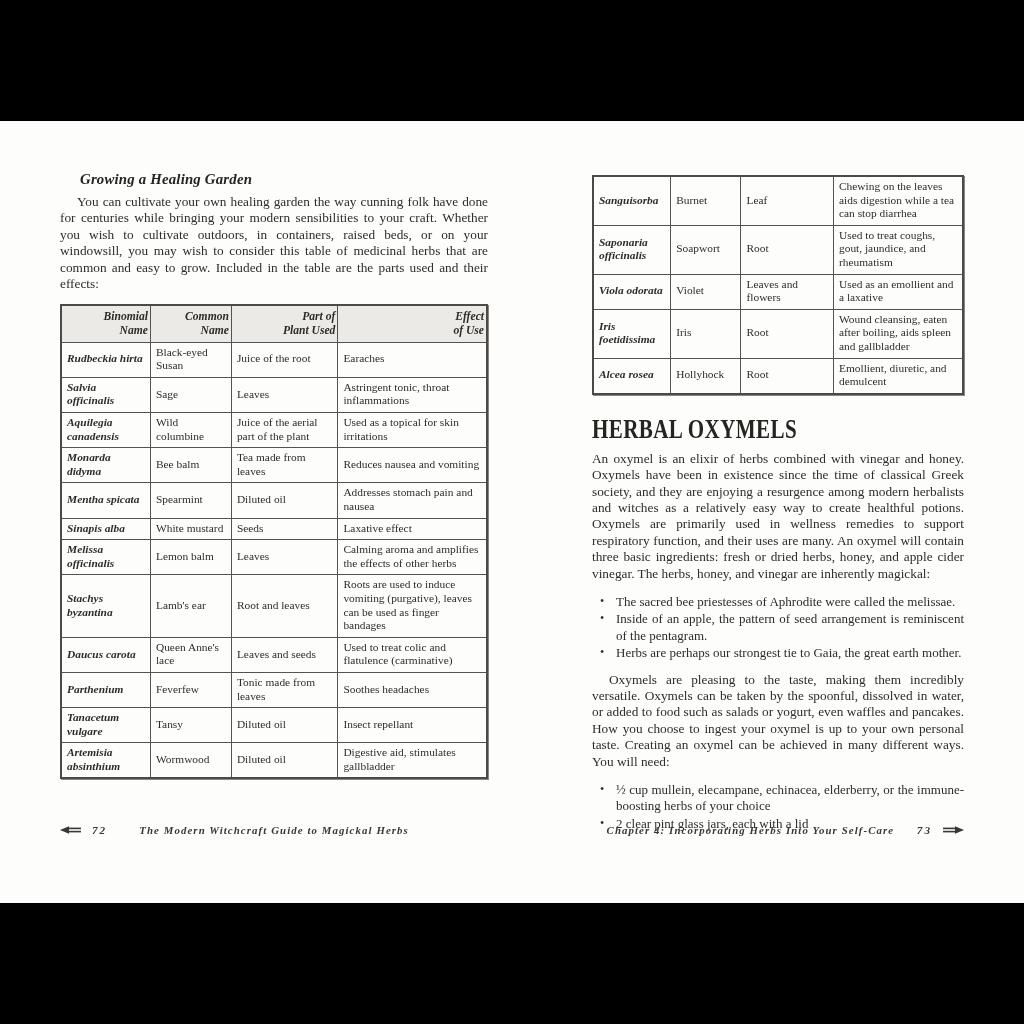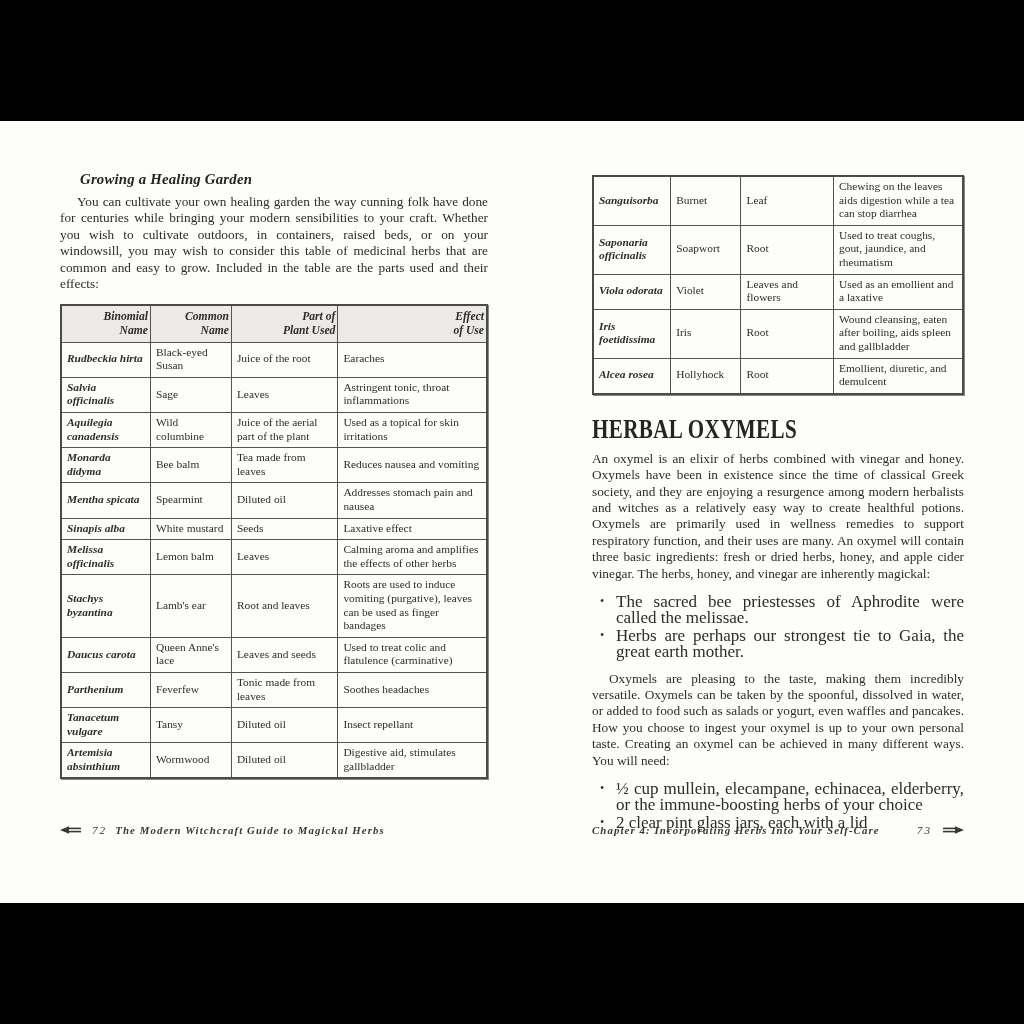--- a/index.html
+++ b/index.html
@@ -45,37 +45,37 @@
   .tbl-left{margin-top:12px;}
 
   .oxymel-heading{
     margin:20px 0 8px 0;font-weight:bold;color:#26241f;
     font-size:27px;line-height:28px;letter-spacing:.5px;
   }
   .oxymel-heading .squeeze{display:inline-block;transform:scaleX(.78);transform-origin:left center;white-space:nowrap;}
 
   ul.bullet-list{
     margin:2px 0 10px 6px;padding:0;list-style:none;
-    font-size:17px;line-height:16.4px;
+    font-size:13px;line-height:16.4px;
   }
   ul.bullet-list li{
     padding-left:18px;position:relative;margin-bottom:1px;text-align:justify;
   }
   ul.bullet-list li::before{
     content:"\2022";position:absolute;left:2px;top:-1px;font-size:12px;color:#2e2c29;
   }
 
   .footer{
     position:absolute;top:700px;height:18px;font-size:11.2px;font-style:italic;
     color:#3a3834;letter-spacing:1.1px;display:flex;align-items:center;
   }
   .footer-left{left:60px;width:373px;}
   .footer-right{left:592px;width:372px;}
-  .pagenum{font-weight:normal;letter-spacing:2px;margin:0 8px;}
-  .footer-title{flex:1;text-align:left;white-space:nowrap;font-weight:bold;font-size:10.8px;}
+  .pagenum{font-weight:bold;letter-spacing:2px;margin:0 8px;}
+  .footer-title{flex:1;text-align:center;white-space:nowrap;font-weight:bold;font-size:10.8px;}
   .ornament{flex:0 0 auto;display:block;}
 </style>
 </head>
 <body>
 
 <div class="spread">
 
   <section class="page page-left">
     <h2 class="section-heading">Growing a Healing Garden</h2>
     <p class="body-text indent">You can cultivate your own healing garden the way cunning folk have done for centuries while bringing your modern sensibilities to your craft. Whether you wish to cultivate outdoors, in containers, raised beds, or on your windowsill, you may wish to consider this table of medicinal herbs that are common and easy to grow. Included in the table are the parts used and their effects:</p>
@@ -217,20 +217,21 @@
           </tr>
         </tbody>
     </table>
 
     <h1 class="oxymel-heading"><span class="squeeze">HERBAL OXYMELS</span></h1>
 
     <p class="body-text">An oxymel is an elixir of herbs combined with vinegar and honey. Oxymels have been in existence since the time of classical Greek society, and they are enjoying a resurgence among modern herbalists and witches as a relatively easy way to create healthful potions. Oxymels are primarily used in wellness remedies to support respiratory function, and their uses are many. An oxymel will contain three basic ingredients: fresh or dried herbs, honey, and apple cider vinegar. The herbs, honey, and vinegar are inherently magickal:</p>
 
     <ul class="bullet-list">
         <li>The sacred bee priestesses of Aphrodite were called the melissae.</li>
+        <li>Inside of an apple, the pattern of seed arrangement is reminiscent of the pentagram.</li>
         <li>Herbs are perhaps our strongest tie to Gaia, the great earth mother.</li>
       </ul>
 
     <p class="body-text indent">Oxymels are pleasing to the taste, making them incredibly versatile. Oxymels can be taken by the spoonful, dissolved in water, or added to food such as salads or yogurt, even waffles and pancakes. How you choose to ingest your oxymel is up to your own personal taste. Creating an oxymel can be achieved in many different ways. You will need:</p>
 
     <ul class="bullet-list">
         <li>½ cup mullein, elecampane, echinacea, elderberry, or the immune-boosting herbs of your choice</li>
         <li>2 clear pint glass jars, each with a lid</li>
       </ul>
   </section>

